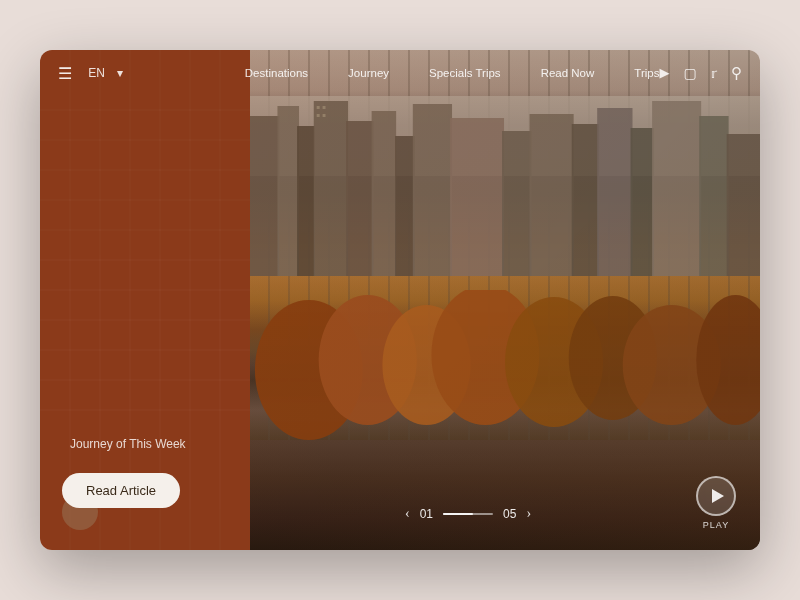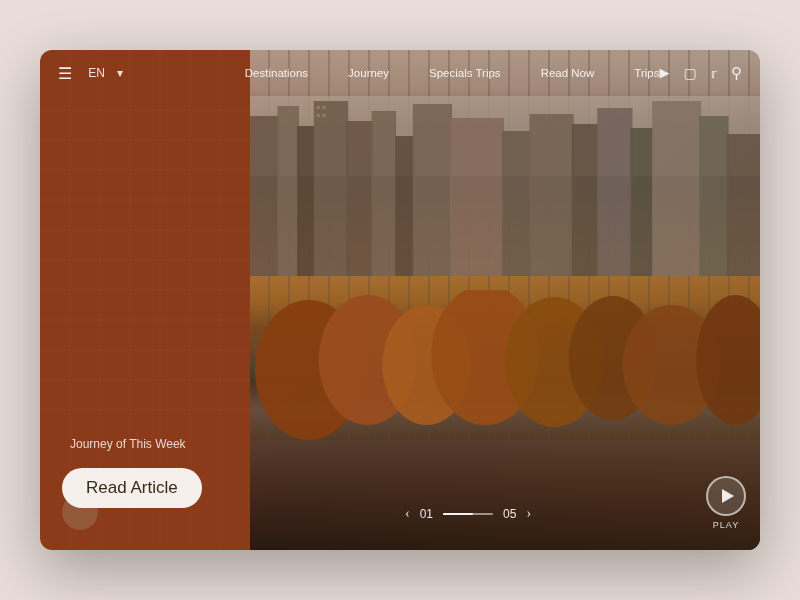--- a/index.html
+++ b/index.html
@@ -166,21 +166,21 @@
       );
     }
 
     .read-article-btn {
       margin-top: 4px;
       background: #f5f0eb;
       color: #3a2a1a;
       border: none;
       border-radius: 24px;
       padding: 10px 24px;
-      font-size: 17px;
+      font-size: 13px;
       font-family: Arial, sans-serif;
       font-weight: 500;
       cursor: pointer;
       display: inline-block;
     }
 
     
     .circle-indicator {
       position: absolute;
       bottom: 20px;
@@ -230,21 +230,21 @@
       height: 100%;
       width: 60%;
       background: rgba(255,255,255,0.9);
       border-radius: 2px;
     }
 
     
     .play-btn {
       position: absolute;
       bottom: 20px;
-      right: 14px;
+      right: 24px;
       display: flex;
       flex-direction: column;
       align-items: center;
       gap: 4px;
       z-index: 10;
       cursor: pointer;
     }
 
     .play-circle {
       width: 40px;

